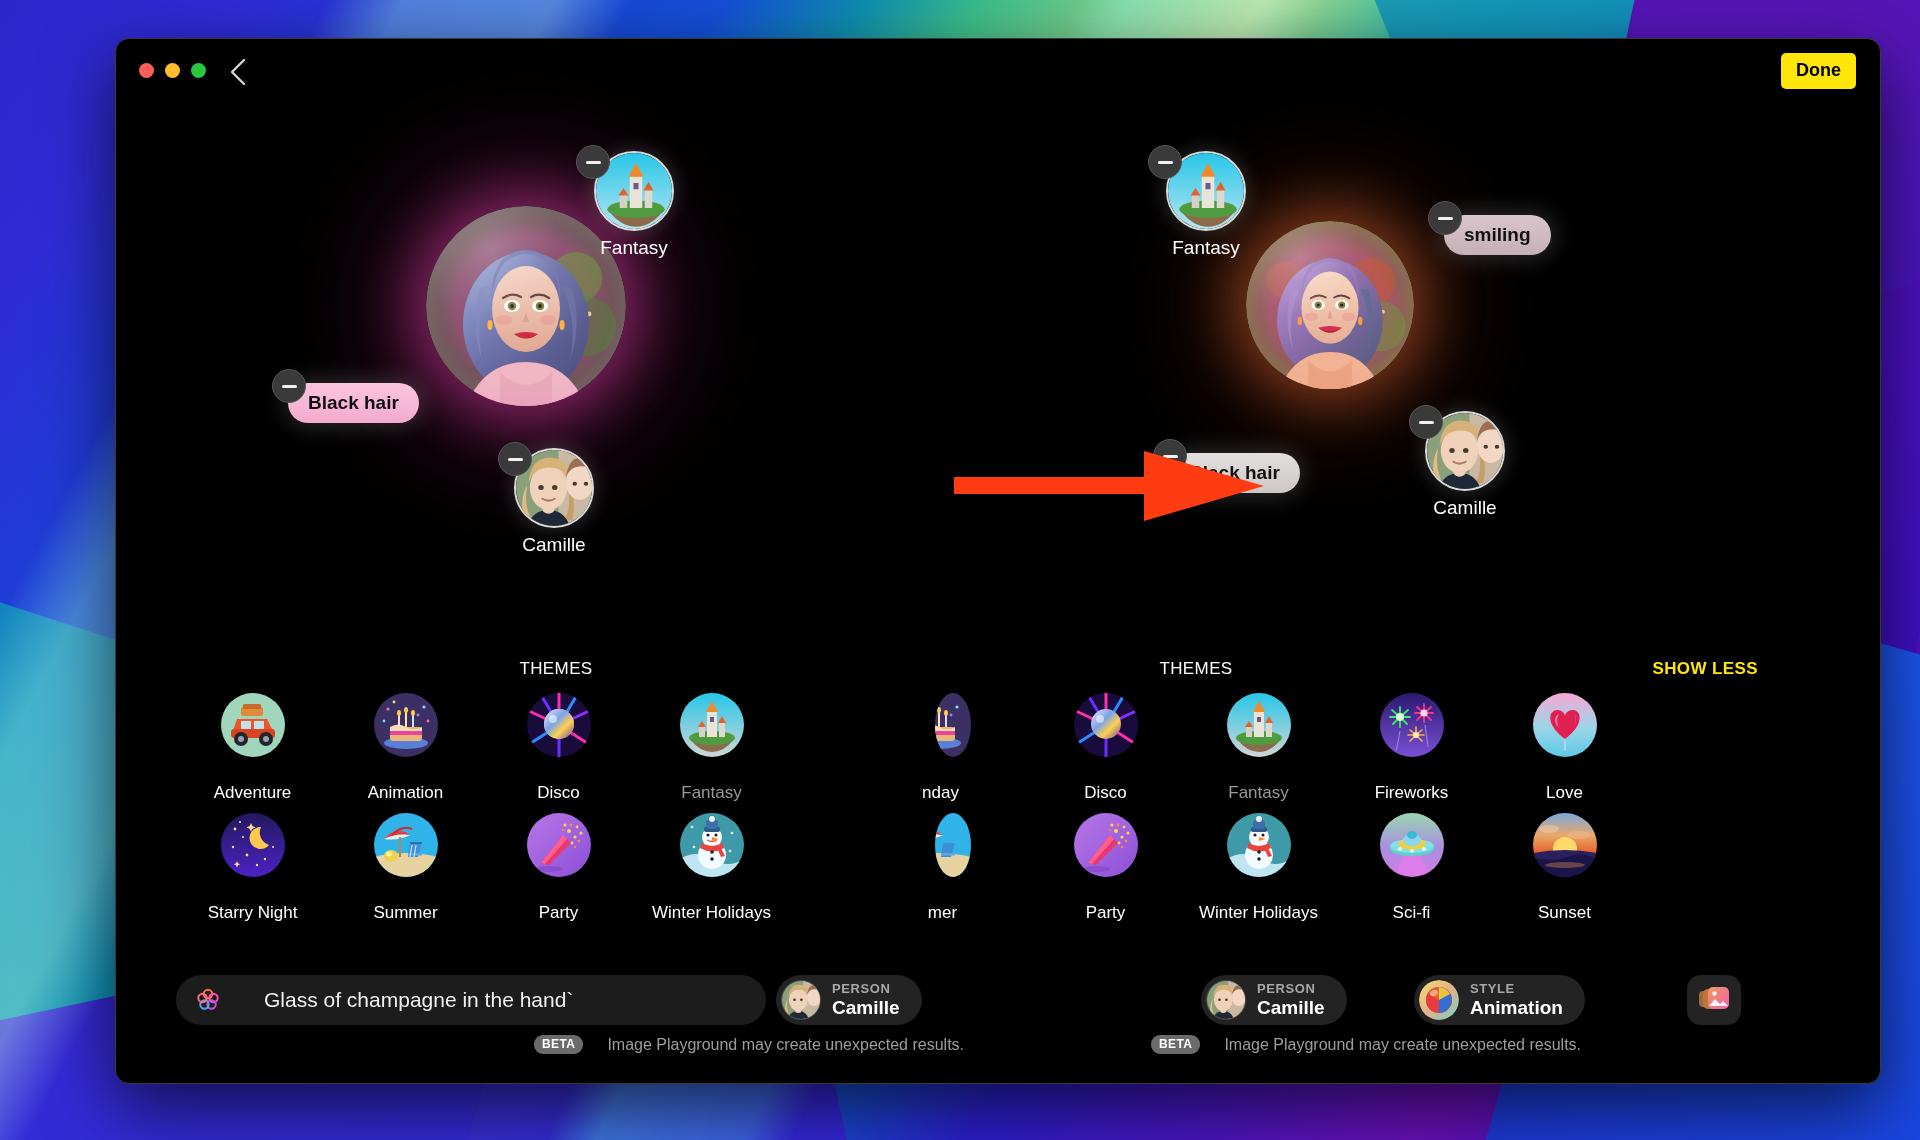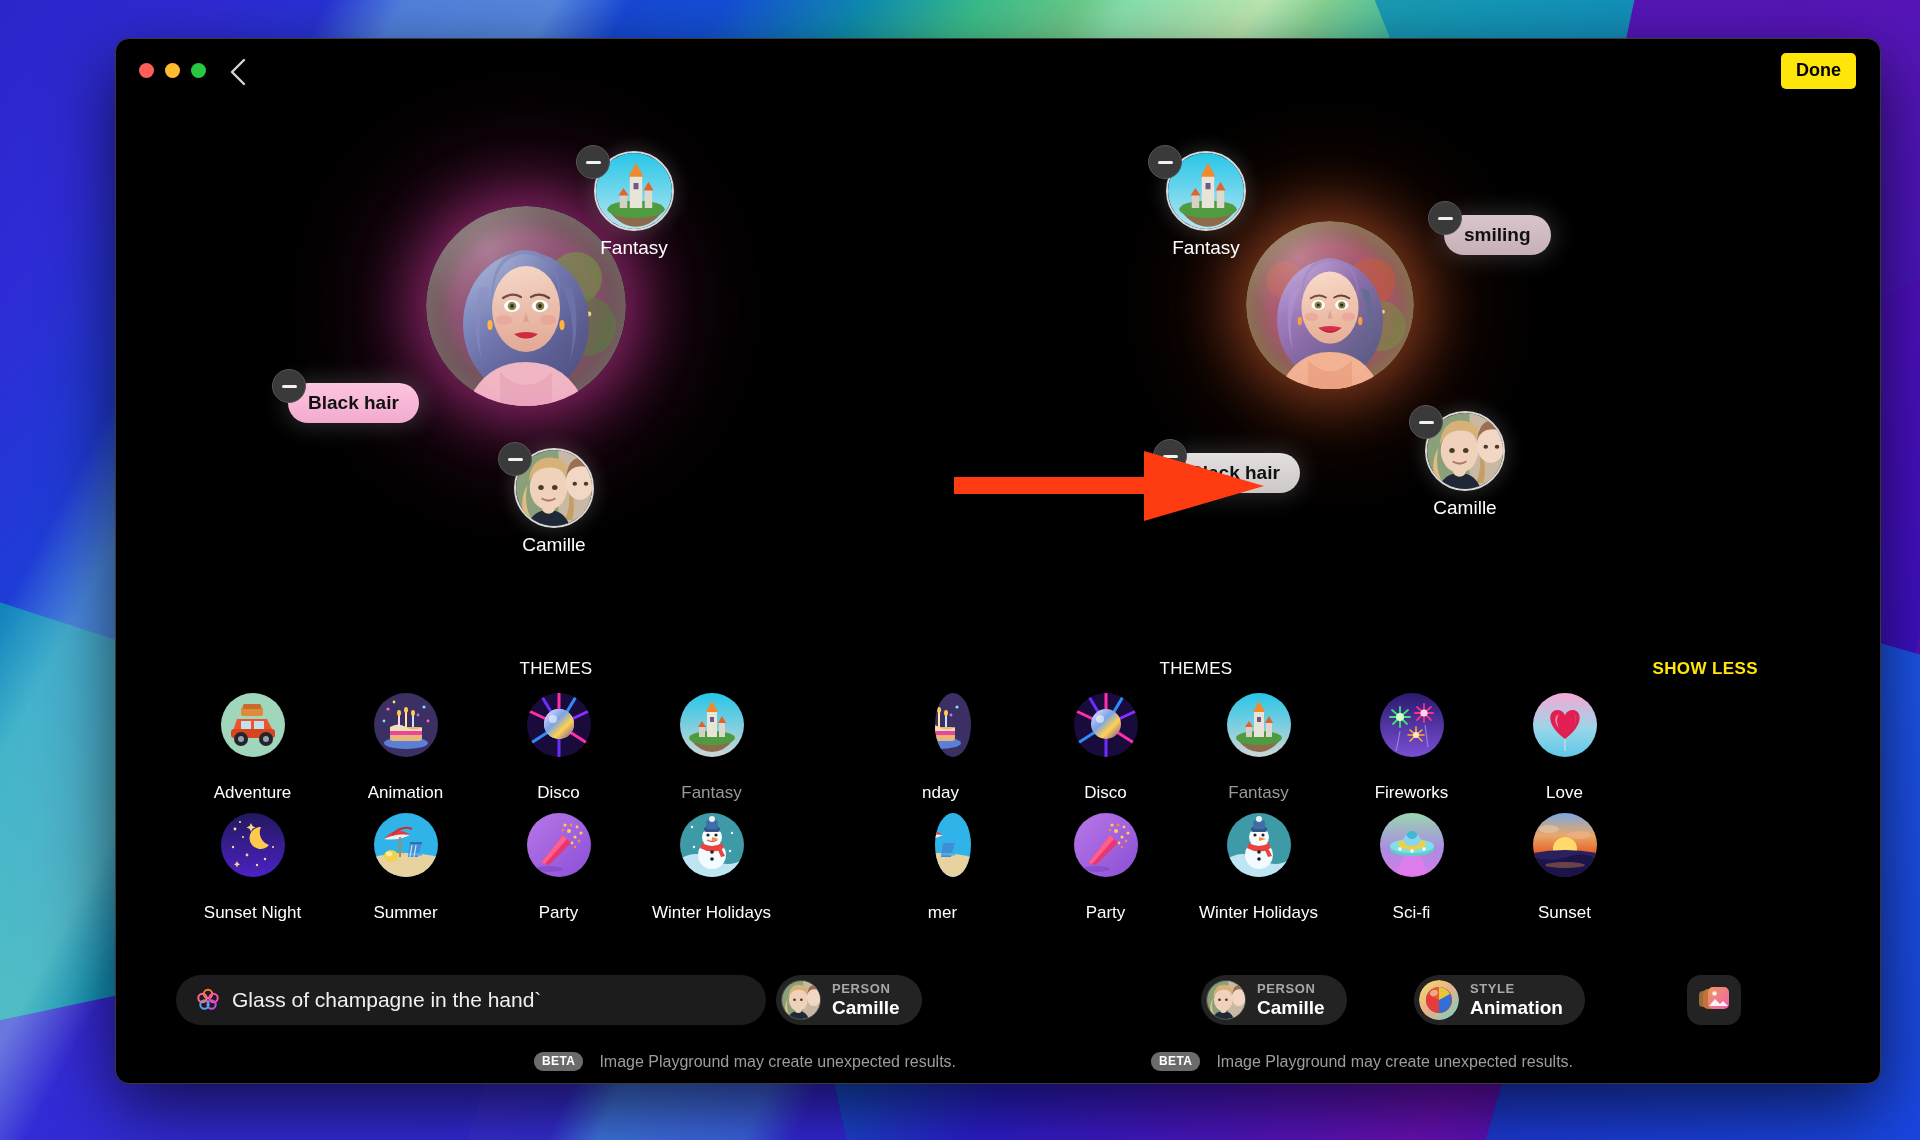--- a/index.html
+++ b/index.html
@@ -168,21 +168,21 @@
   .tlabel { margin-top:26px; color:#fff; font-size:17px; white-space:nowrap; }
   .tlabel.dim { color:#9a9a9a; }
 
   
   .clipL { overflow:hidden; }
 
   
   #bottombar { position:absolute; left:0; bottom:0; width:100%; height:116px; }
   .field {
     position:absolute; height:50px; border-radius:25px; background:#1c1c1c;
-    display:flex; align-items:center; color:#f0f0f0; font-size:21px;
+    display:flex; align-items:center; color:#f0f0f0; font-size:21px;gap:32px;
   }
   .sparkle { margin:0 10px 0 18px; width:28px; height:28px; }
   .fieldtext { white-space:nowrap; overflow:hidden; }
 
   .pillchip {
     position:absolute; height:50px; border-radius:25px; background:#232323;
     display:flex; align-items:center; padding-right:22px; z-index:6;
   }
   .pillchip .av {
     width:40px; height:40px; border-radius:50%; margin:0 11px 0 5px;
@@ -190,21 +190,21 @@
   }
   .pillchip .txt { display:flex; flex-direction:column; line-height:1.12; }
   .pillchip .k { color:#a8a8a8; font-size:13px; letter-spacing:.6px; font-weight:700; }
   .pillchip .v { color:#fff; font-size:19px; font-weight:700; }
 
   .imgbtn {
     position:absolute; width:54px; height:50px; border-radius:14px;
     background:#232323; display:flex; align-items:center; justify-content:center;
   }
 
-  .beta { position:absolute; bottom:12px; display:flex; align-items:center; gap:16px; }
+  .beta { position:absolute; bottom:29px; display:flex; align-items:center; gap:24px; }
   .betatag {
     background:#6b6b6b; color:#fff; font-size:12px; font-weight:700;
     border-radius:9px; padding:2px 8px 3px; letter-spacing:.4px;
   }
   .betatxt { color:#9d9d9d; font-size:16px; }
 </style>
 </head>
 <body>
 
 <div id="desktop">
@@ -605,21 +605,21 @@
               <circle cx="12" cy="34" r="1.2" fill="#ffd98a"></circle>
                 <circle cx="26" cy="42" r="1.4" fill="#ffd98a"></circle>
               <circle cx="44" cy="46" r="1.2" fill="#ffe0a0"></circle>
                 <circle cx="52" cy="34" r="1" fill="#ffe0a0"></circle>
               <circle cx="19" cy="9" r="1" fill="#fff2c8"></circle>
                 <circle cx="36" cy="52" r="1.2" fill="#ffd98a"></circle>
               <path d="M30 10 l1.4 3 l3 1.4 l-3 1.4 l-1.4 3 l-1.4 -3 l-3 -1.4 l3 -1.4 Z" fill="#ffd98a"></path>
               <path d="M16 48 l1 2.2 l2.2 1 l-2.2 1 l-1 2.2 l-1 -2.2 l-2.2 -1 l2.2 -1 Z" fill="#ffd98a"></path>
             </svg>
           </div>
-          <div class="tlabel">Sunset Night</div>
+          <div class="tlabel">Starry Night</div>
         </div>
 
         <div class="titem">
           <div class="ticon">
             <svg viewBox="0 0 64 64" width="64" height="64">
               <rect width="64" height="64" fill="#2fb3e8"></rect>
               <path d="M0 44 q32 -8 64 0 l0 20 l-64 0 Z" fill="#e8d2a0"></path>
               <path d="M10 26 q12 -14 26 -4 q-14 -2 -26 4 Z" fill="#e83c3c"></path>
               <path d="M10 26 q12 -6 26 -4 q-12 6 -26 4 Z" fill="#f0f0f0"></path>
               <path d="M18 22 q10 -10 20 -6" stroke="#d02c2c" stroke-width="2" fill="none"></path>

